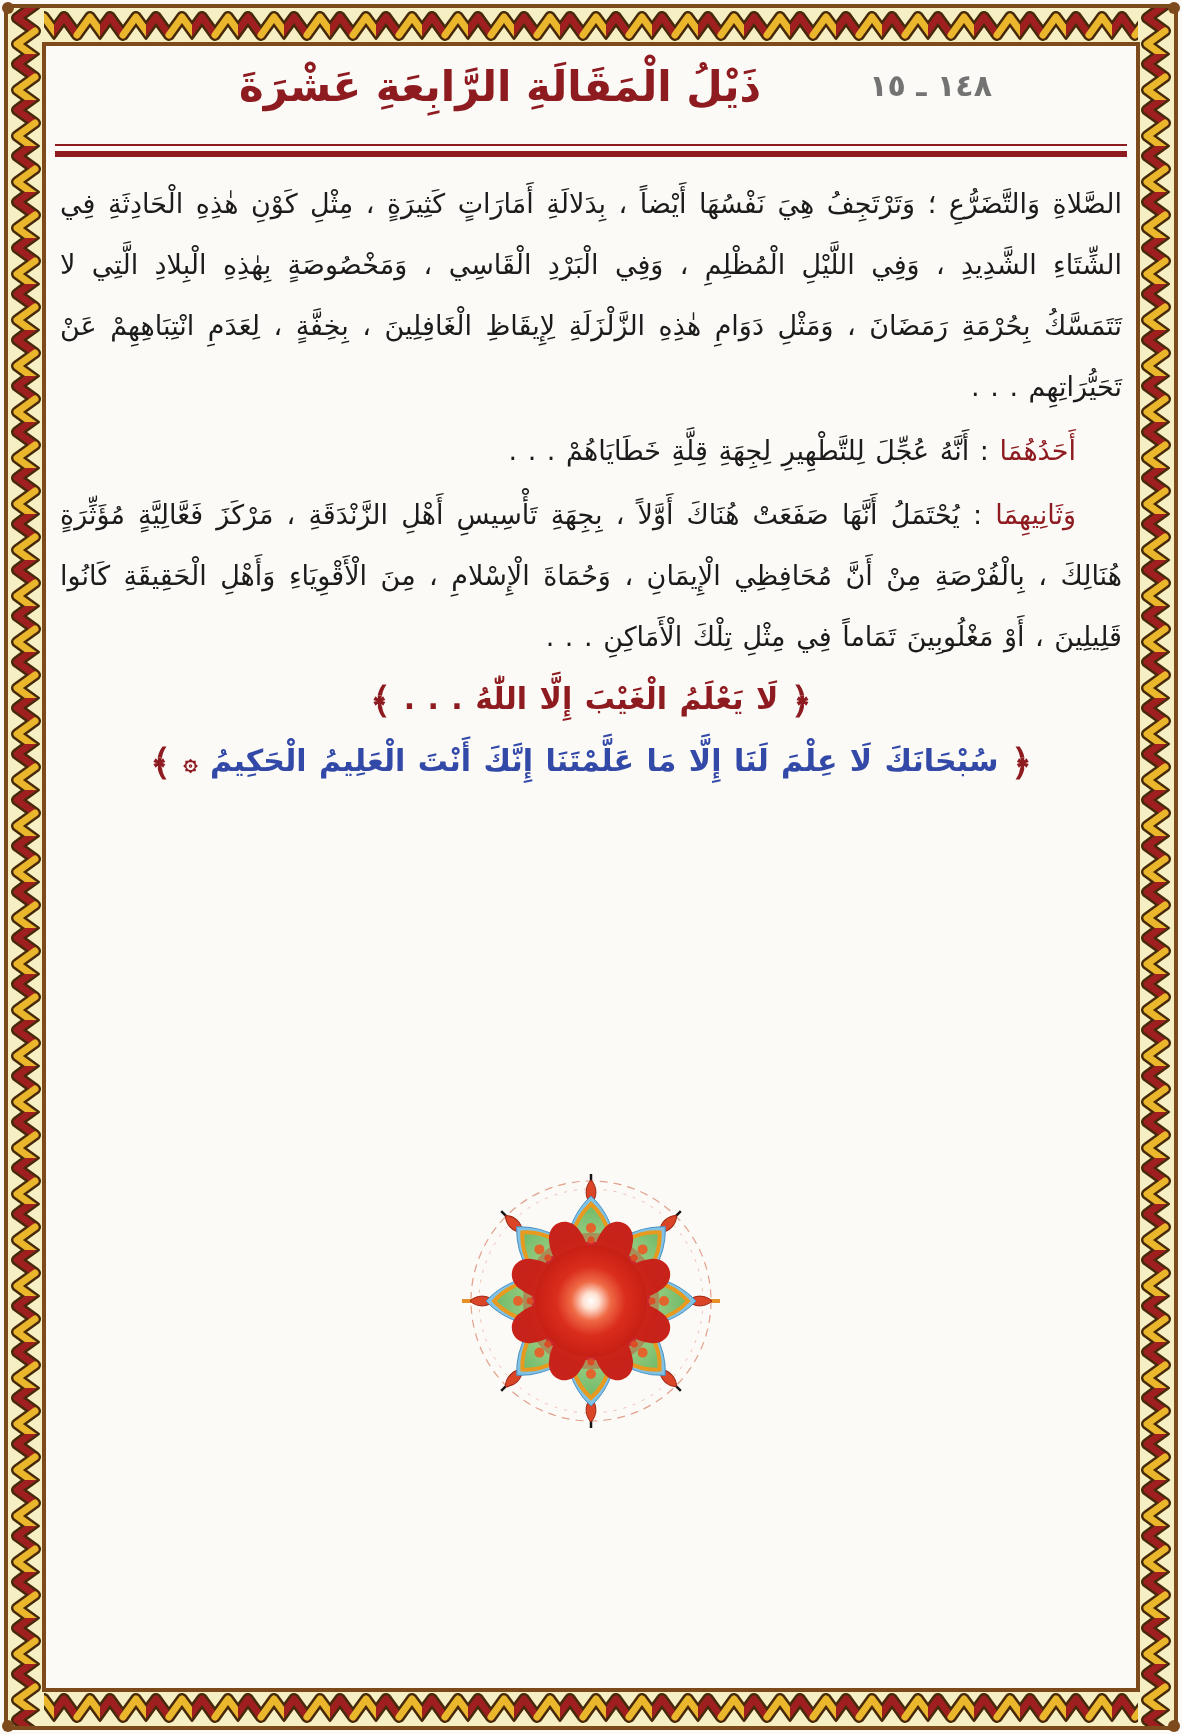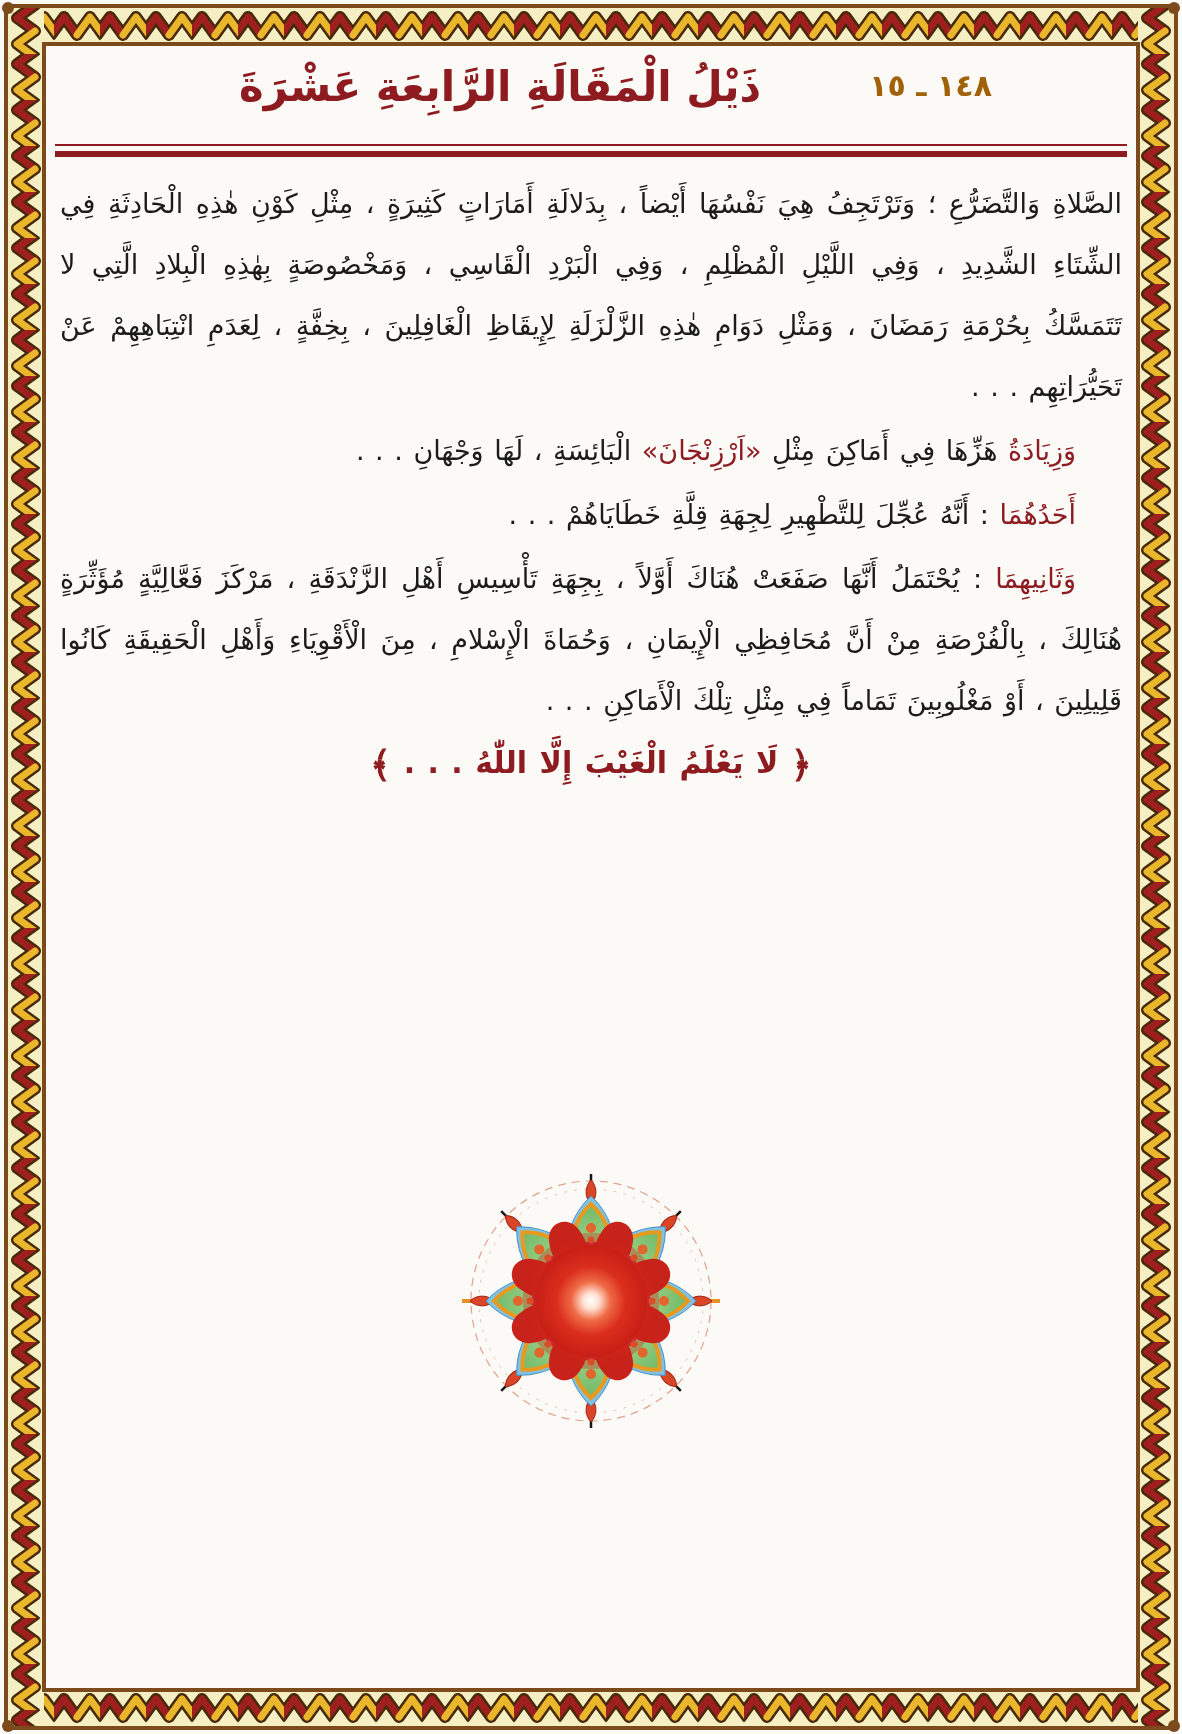--- a/index.html
+++ b/index.html
@@ -9,21 +9,21 @@
     font-family:"DejaVu Sans", "DejaVu Serif", sans-serif;
   }
   .frame-svg { position:absolute; left:0; top:0; }
   .content {
     position:absolute; left:50px; right:50px; top:48px; bottom:48px;
     direction:rtl;
   }
   .header { position:relative; height:96px; }
   .page-number {
     position:absolute; right:140px; top:20px;
-    font-size:30px; font-weight:bold; color:#a16207;
+    font-size:30px; font-weight:bold; color:#737373;
     letter-spacing:2px; white-space:nowrap;
   }
   .doc-title {
     position:absolute; left:450px; top:14px; transform:translateX(-50%);
     font-size:42px; font-weight:bold; color:#8E1B20; white-space:nowrap;
   }
   .double-rule {
     margin:0 5px; border-top:2px solid #8E1B20; padding-top:5px;
   }
   .double-rule .thick { height:6px; background:#8E1B20; }
@@ -98,26 +98,26 @@
       <div class="page-number">١٤٨ ـ ١٥</div>
       <div class="doc-title">ذَيْلُ الْمَقَالَةِ الرَّابِعَةِ عَشْرَةَ</div>
     </div>
 
     <div class="double-rule">
       <div class="thick"></div>
     </div>
 
     <div class="body-text">
       <p>الصَّلاةِ وَالتَّضَرُّعِ ؛ وَتَرْتَجِفُ هِيَ نَفْسُهَا أَيْضاً ، بِدَلالَةِ أَمَارَاتٍ كَثِيرَةٍ ، مِثْلِ كَوْنِ هٰذِهِ الْحَادِثَةِ فِي الشِّتَاءِ الشَّدِيدِ ، وَفِي اللَّيْلِ الْمُظْلِمِ ، وَفِي الْبَرْدِ الْقَاسِي ، وَمَخْصُوصَةٍ بِهٰذِهِ الْبِلادِ الَّتِي لا تَتَمَسَّكُ بِحُرْمَةِ رَمَضَانَ ، وَمَثْلِ دَوَامِ هٰذِهِ الزَّلْزَلَةِ لِإِيقَاظِ الْغَافِلِينَ ، بِخِفَّةٍ ، لِعَدَمِ انْتِبَاهِهِمْ عَنْ تَحَيُّرَاتِهِم . . .</p>
-      <p class="indent"><span class="lead">وَزِيَادَةُ</span><span> هَزِّهَا فِي أَمَاكِنَ مِثْلِ </span><span class="hl">«اَرْزِنْجَانَ»</span><span> الْبَائِسَةِ ، لَهَا وَجْهَانِ . . .</span></p>
       <p class="indent"><span class="lead">أَحَدُهُمَا</span><span> : أَنَّهُ عُجِّلَ لِلتَّطْهِيرِ لِجِهَةِ قِلَّةِ خَطَايَاهُمْ . . .</span></p>
       <p class="indent"><span class="lead">وَثَانِيهِمَا</span><span> : يُحْتَمَلُ أَنَّهَا صَفَعَتْ هُنَاكَ أَوَّلاً ، بِجِهَةِ تَأْسِيسِ أَهْلِ الزَّنْدَقَةِ ، مَرْكَزَ فَعَّالِيَّةٍ مُؤَثِّرَةٍ هُنَالِكَ ، بِالْفُرْصَةِ مِنْ أَنَّ مُحَافِظِي الْإِيمَانِ ، وَحُمَاةَ الْإِسْلامِ ، مِنَ الْأَقْوِيَاءِ وَأَهْلِ الْحَقِيقَةِ كَانُوا قَلِيلِينَ ، أَوْ مَغْلُوبِينَ تَمَاماً فِي مِثْلِ تِلْكَ الْأَمَاكِنِ . . .</span></p>
 
       <p class="quote quote1"><span class="bracket">﴿</span> <span>لَا يَعْلَمُ الْغَيْبَ إِلَّا اللّٰهُ . . .</span> <span class="bracket">﴾</span></p>
 
+      <p class="quote quote2"><span class="bracket">﴿</span> <span>سُبْحَانَكَ لَا عِلْمَ لَنَا إِلَّا مَا عَلَّمْتَنَا إِنَّكَ أَنْتَ الْعَلِيمُ الْحَكِيمُ</span> <span class="rosette">۞</span> <span class="bracket">﴾</span></p>
     </div>
 
   </div>
 
   <div class="ornament">
     <svg width="262" height="262" viewBox="0 0 262 262" aria-hidden="true">
       <defs>
         <radialGradient id="glow">
           <stop offset="0" stop-color="#FFFFFF"></stop>
           <stop offset="0.14" stop-color="#FFE2D4"></stop>

